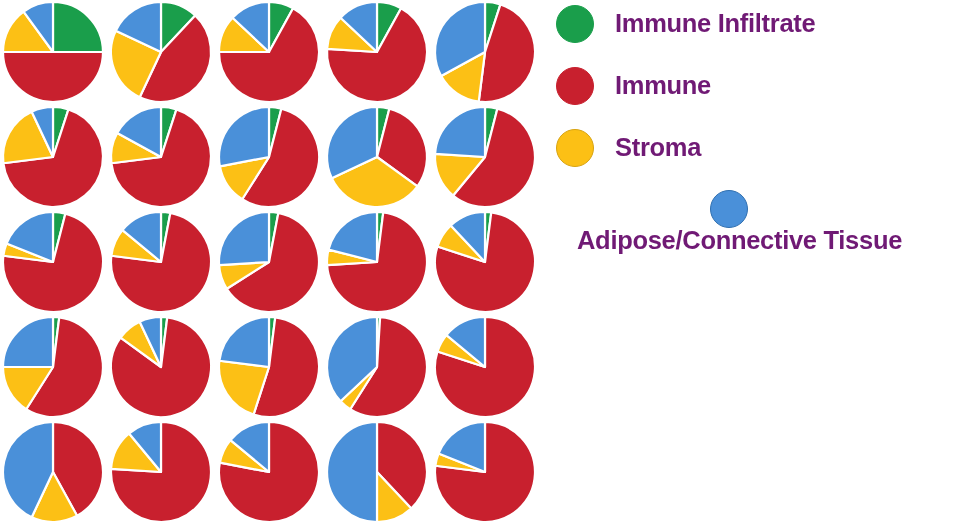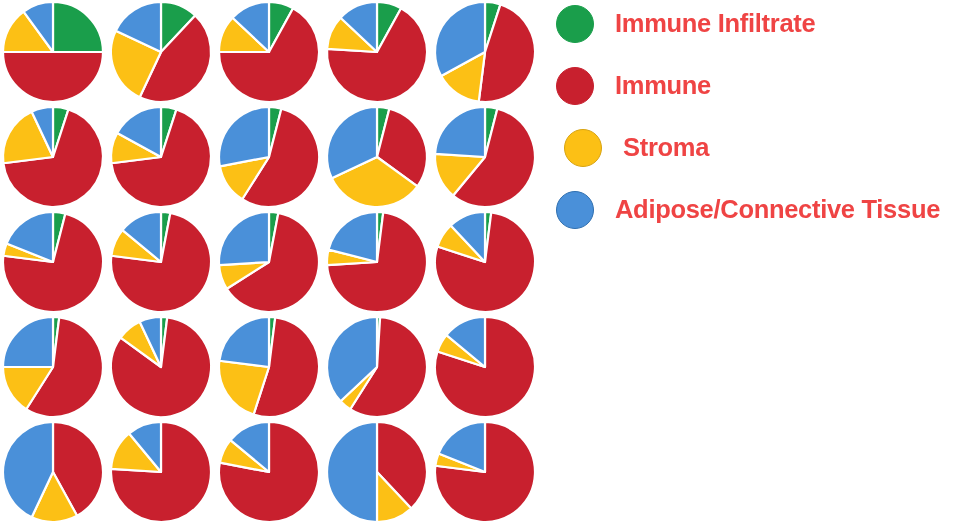--- a/index.html
+++ b/index.html
@@ -53,21 +53,21 @@
     flex: 0 0 auto;
     box-sizing: border-box;
   }
   .legend-label {
     margin-left: 21px;
     font-family: "Liberation Sans", sans-serif;
     font-weight: bold;
     font-size: 25.5px;
     line-height: 1;
     letter-spacing: -0.3px;
-    color: #ef4444;
+    color: #701a75;
     white-space: nowrap;
   }
 </style>
 </head>
 <body>
 
 <div id="figure">
 
   <div id="pie-grid">
       <div class="pie-cell" style="left: -1px; top: -2px; width: 108px; height: 108px;">
@@ -268,23 +268,23 @@
 
   <div id="legend">
       <div class="legend-item" style="top: 4px; left: 0px;">
         <span class="legend-swatch" style="background: rgb(26, 158, 75); border: 1px solid rgb(26, 158, 75);"></span>
         <span class="legend-label">Immune Infiltrate</span>
       </div>
       <div class="legend-item" style="top: 66px; left: 0px;">
         <span class="legend-swatch" style="background: rgb(200, 32, 46); border: 1px solid rgb(200, 32, 46);"></span>
         <span class="legend-label">Immune</span>
       </div>
-      <div class="legend-item" style="top: 128px; left: 8px;">
+      <div class="legend-item" style="top: 128px; left: 0px;">
         <span class="legend-swatch" style="background: rgb(252, 192, 21); border: 1px solid rgb(216, 163, 16);"></span>
         <span class="legend-label">Stroma</span>
       </div>
-      <div class="legend-item" style="top: 190px; left: 0px;">
+      <div class="legend-item" style="top: 190px; left: 0px; flex-direction: column;">
         <span class="legend-swatch" style="background: rgb(74, 144, 217); border: 1px solid rgb(47, 111, 176);"></span>
         <span class="legend-label">Adipose/Connective Tissue</span>
       </div>
     </div>
 
 </div>
 
 </body></html>

